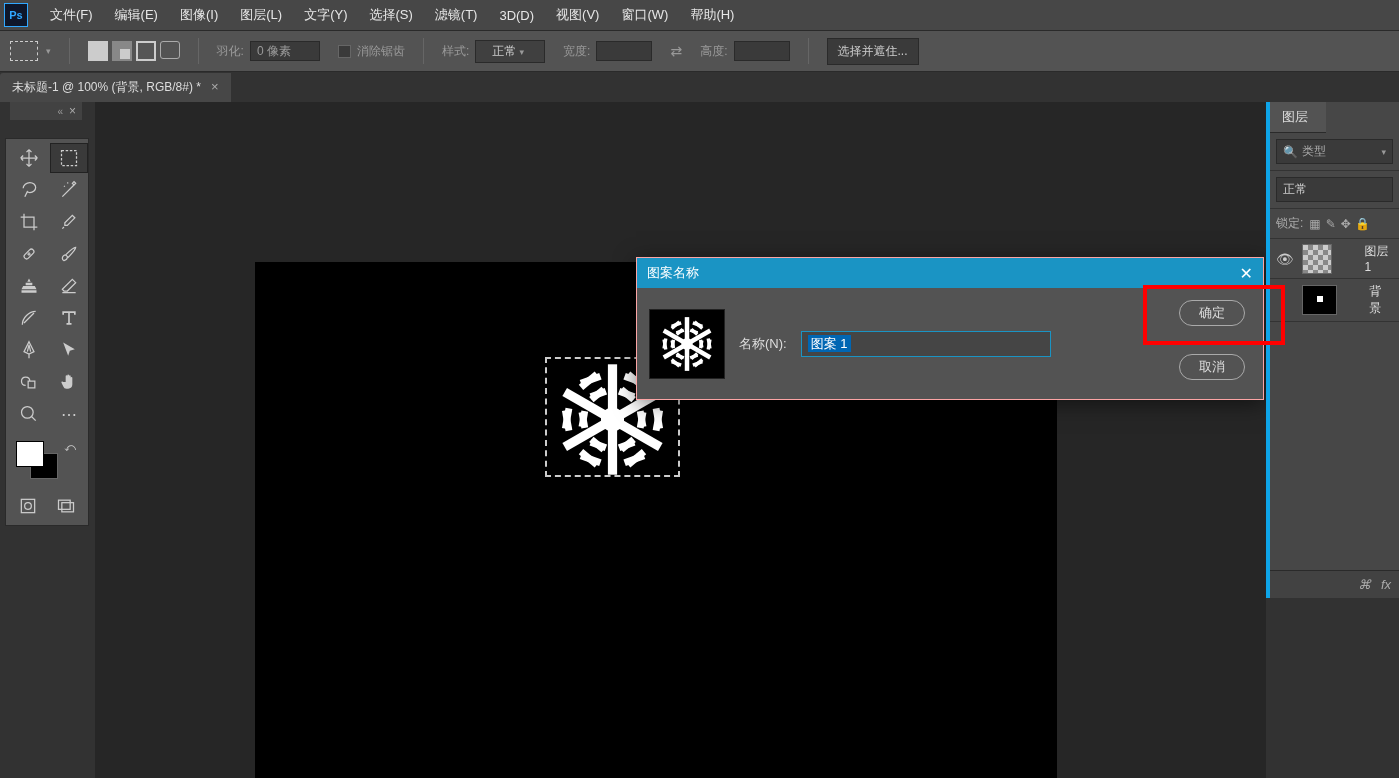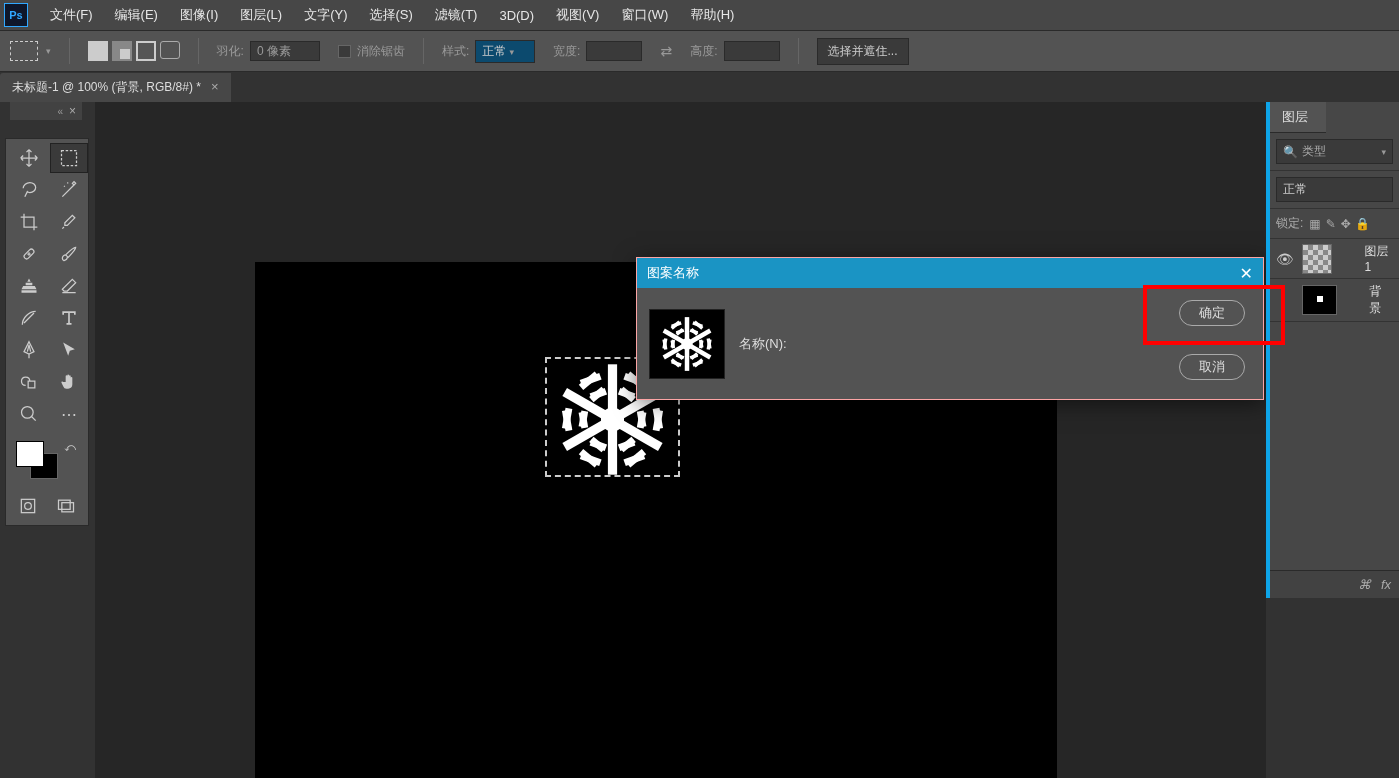--- a/index.html
+++ b/index.html
@@ -8,21 +8,21 @@
 
 .menubar { background: #474747; height: 30px; display: flex; align-items: center; gap: 2px; padding: 0 4px; }
 .ps-logo { width: 24px; height: 24px; background: #0f172a; border: 1px solid #31a8ff; display: flex; align-items: center; justify-content: center; color: #31a8ff; font-size: 11px; font-weight: bold; margin-right: 10px; }
 .menu-item { padding: 4px 10px; font-size: 13px; color: #e6e6e6; cursor: pointer; }
 
 
 .options-bar { background: #535353; height: 42px; display: flex; align-items: center; padding: 0 10px; gap: 18px; border-top: 1px solid #2a2a2a; border-bottom: 1px solid #2a2a2a; }
 .opt-group { display: flex; align-items: center; gap: 6px; }
 .opt-label { font-size: 12px; color: #999; }
 .opt-input { background: #3a3a3a; border: 1px solid #2a2a2a; color: #999; padding: 2px 6px; width: 70px; font-size: 12px; }
-.opt-select { background: #0c4a6e; border: 1px solid #2a2a2a; color: #ccc; padding: 2px 20px 2px 6px; font-size: 12px; position: relative; }
+.opt-select { background: #404040; border: 1px solid #2a2a2a; color: #ccc; padding: 2px 20px 2px 16px; font-size: 12px; position: relative; }
 .opt-button { background: #3a3a3a; border: 1px solid #2a2a2a; color: #ccc; padding: 4px 10px; font-size: 12px; }
 .shape-icons { display: flex; gap: 4px; }
 .shape-sq { width: 20px; height: 20px; background: #ccc; }
 .shape-sq2 { width: 20px; height: 20px; background: #888; position: relative; }
 .shape-sq2::after { content:''; position:absolute; right:2px; bottom:2px; width:10px;height:10px; background:#ccc; }
 .shape-sq3 { width: 20px; height: 20px; border: 2px solid #ccc; background:#555; }
 .shape-sq4 { width: 20px; height: 18px; border: 1px solid #aaa; border-radius: 3px; }
 .marquee-tool-icon { width: 28px; height: 20px; border: 1px dashed #ccc; position: relative; margin-right:2px; }
 .dropdown-arrow { font-size: 9px; color: #999; }
 .divider { width: 1px; height: 26px; background: #666; }
@@ -317,20 +317,21 @@
           <use href="#arm2" transform="rotate(60)"></use>
             <use href="#arm2" transform="rotate(120)"></use>
             <use href="#arm2" transform="rotate(180)"></use>
             <use href="#arm2" transform="rotate(240)"></use>
             <use href="#arm2" transform="rotate(300)"></use>
           <path d="M0,-12 L10,-6 L10,6 L0,12 L-10,6 L-10,-6 Z"></path>
         </g>
       </svg>
     </div>
     <span class="name-label">名称(N):</span>
+    <div class="name-input"><span class="name-input-inner">图案 1</span></div>
     <div class="dialog-buttons">
       <div class="dlg-btn">确定</div>
       <div class="dlg-btn">取消</div>
     </div>
   </div>
 </div>
 <div class="highlight-box"></div>
 
 <div class="layers-panel">
   <div class="panel-tab">图层</div>

